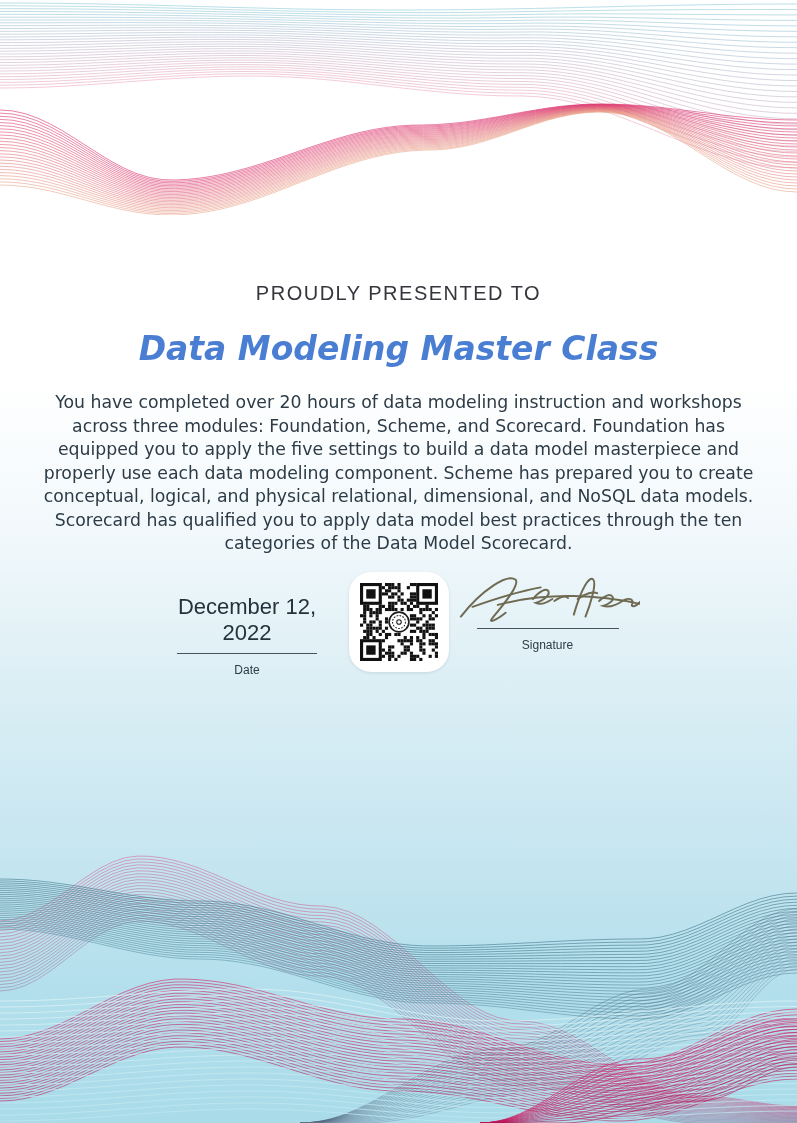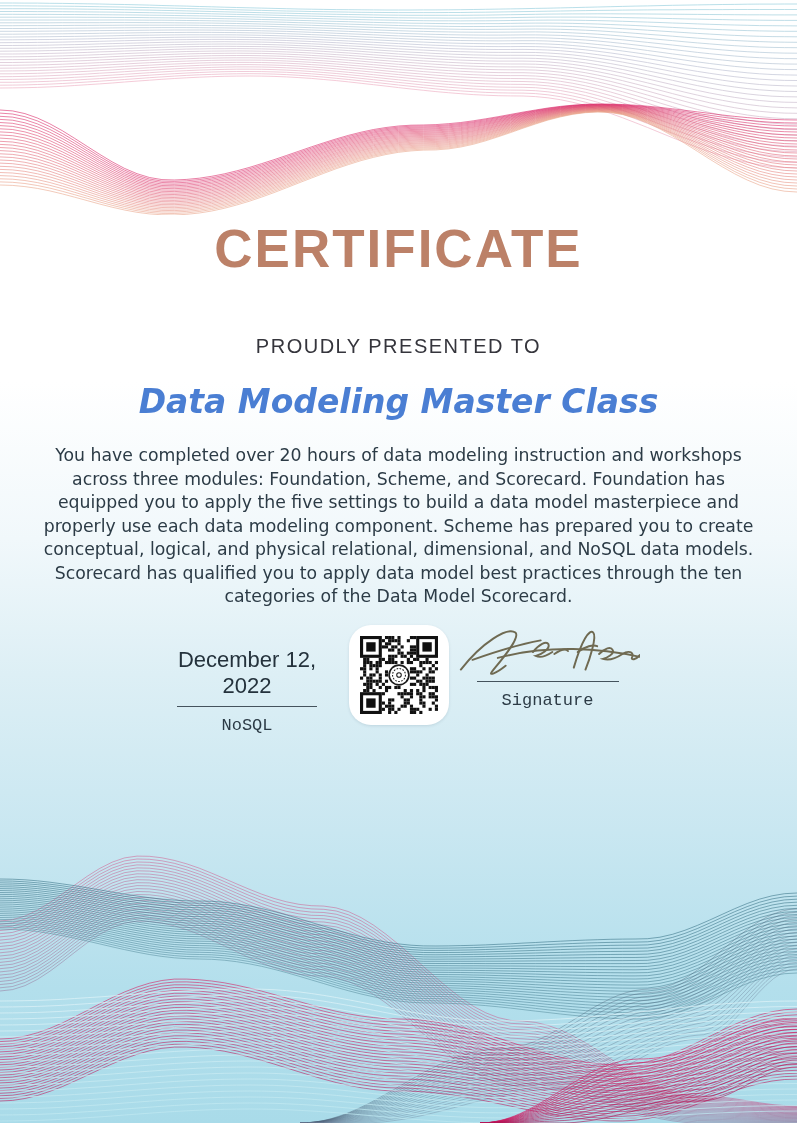--- a/index.html
+++ b/index.html
@@ -80,22 +80,22 @@
   .date-value{
     font-size:22px;color:#24323c;
   }
   .rule{
     height:0;border-bottom:1.4px solid #44535d;
     margin:7px auto 0;
   }
   .date-block .rule{width:140px;}
   .block-label{
     margin-top:9px;
-    font-family:Liberation Mono, monospace;
-    font-size:17px;color:#2c3b46;
+    font-family:Liberation Sans, sans-serif;
+    font-size:12px;color:#2c3b46;
   }
   .qr-card{
     position:absolute;left:349px;top:2px;
     width:100px;height:100px;
     background:#ffffff;border-radius:22px;
     display:flex;align-items:center;justify-content:center;
     box-shadow:0 1px 3px rgba(60,90,110,.15);
   }
   .sig-block{
     position:absolute;left:455px;top:0;width:185px;
@@ -295,36 +295,35 @@
       <path d="M480.0 272.0 L485.0 271.9 L489.9 271.8 L494.9 271.5 L499.8 271.1 L504.8 270.7 L509.7 270.1 L514.7 269.5 L519.6 268.7 L524.6 267.9 L529.5 267.0 L534.5 266.1 L539.4 265.1 L544.4 264.0 L549.3 262.9 L554.3 261.8 L559.3 260.7 L564.2 259.6 L569.2 258.4 L574.1 257.1 L579.1 255.8 L584.0 254.4 L589.0 253.0 L593.9 251.6 L598.9 250.1 L603.8 248.8 L608.8 247.4 L613.7 246.1 L618.7 244.8 L623.6 243.7 L628.6 242.6 L633.5 241.6 L638.5 240.7 L643.5 240.0 L648.4 239.1 L653.4 238.3 L658.3 237.4 L663.3 236.5 L668.2 235.6 L673.2 234.7 L678.1 233.9 L683.1 233.0 L688.0 232.2 L693.0 231.4 L697.9 230.7 L702.9 230.0 L707.8 229.0 L712.8 227.7 L717.8 226.2 L722.7 224.4 L727.7 222.5 L732.6 220.3 L737.6 218.1 L742.5 215.7 L747.5 213.4 L752.4 211.1 L757.4 208.8 L762.3 206.7 L767.3 204.8 L772.2 203.0 L777.2 201.6 L782.1 200.4 L787.1 199.6 L792.0 199.0 L797.0 198.9" fill="none" stroke="rgb(187,23,90)" stroke-width="0.9" opacity="0.7"></path>
       <path d="M480.0 272.0 L485.0 272.0 L489.9 271.8 L494.9 271.6 L499.8 271.3 L504.8 270.9 L509.7 270.5 L514.7 270.0 L519.6 269.4 L524.6 268.7 L529.5 268.0 L534.5 267.2 L539.4 266.4 L544.4 265.6 L549.3 264.8 L554.3 263.9 L559.3 263.0 L564.2 262.1 L569.2 261.1 L574.1 260.0 L579.1 258.8 L584.0 257.6 L589.0 256.3 L593.9 255.0 L598.9 253.7 L603.8 252.4 L608.8 251.1 L613.7 249.9 L618.7 248.6 L623.6 247.4 L628.6 246.3 L633.5 245.3 L638.5 244.4 L643.5 243.5 L648.4 242.6 L653.4 241.7 L658.3 240.8 L663.3 239.9 L668.2 239.0 L673.2 238.2 L678.1 237.3 L683.1 236.6 L688.0 235.8 L693.0 235.2 L697.9 234.6 L702.9 234.0 L707.8 233.1 L712.8 231.9 L717.8 230.4 L722.7 228.7 L727.7 226.7 L732.6 224.5 L737.6 222.2 L742.5 219.8 L747.5 217.4 L752.4 215.0 L757.4 212.7 L762.3 210.5 L767.3 208.5 L772.2 206.7 L777.2 205.1 L782.1 203.9 L787.1 203.0 L792.0 202.5 L797.0 202.3" fill="none" stroke="rgb(185,22,89)" stroke-width="0.9" opacity="0.7"></path>
       <path d="M480.0 272.0 L485.0 272.0 L489.9 271.9 L494.9 271.7 L499.8 271.5 L504.8 271.2 L509.7 270.9 L514.7 270.5 L519.6 270.0 L524.6 269.5 L529.5 269.0 L534.5 268.4 L539.4 267.8 L544.4 267.2 L549.3 266.6 L554.3 265.9 L559.3 265.2 L564.2 264.5 L569.2 263.7 L574.1 262.8 L579.1 261.9 L584.0 260.8 L589.0 259.7 L593.9 258.5 L598.9 257.3 L603.8 256.1 L608.8 254.9 L613.7 253.6 L618.7 252.4 L623.6 251.2 L628.6 250.1 L633.5 249.0 L638.5 248.0 L643.5 247.1 L648.4 246.1 L653.4 245.2 L658.3 244.2 L663.3 243.3 L668.2 242.4 L673.2 241.6 L678.1 240.8 L683.1 240.1 L688.0 239.5 L693.0 238.9 L697.9 238.4 L702.9 238.0 L707.8 237.2 L712.8 236.1 L717.8 234.6 L722.7 232.9 L727.7 230.9 L732.6 228.7 L737.6 226.4 L742.5 223.9 L747.5 221.5 L752.4 219.0 L757.4 216.6 L762.3 214.3 L767.3 212.2 L772.2 210.3 L777.2 208.7 L782.1 207.4 L787.1 206.5 L792.0 205.9 L797.0 205.7" fill="none" stroke="rgb(183,22,88)" stroke-width="0.9" opacity="0.7"></path>
       <path d="M480.0 272.0 L485.0 272.0 L489.9 271.9 L494.9 271.8 L499.8 271.7 L504.8 271.5 L509.7 271.2 L514.7 271.0 L519.6 270.7 L524.6 270.4 L529.5 270.0 L534.5 269.6 L539.4 269.2 L544.4 268.8 L549.3 268.4 L554.3 267.9 L559.3 267.5 L564.2 267.0 L569.2 266.4 L574.1 265.7 L579.1 264.9 L584.0 264.0 L589.0 263.0 L593.9 262.0 L598.9 260.9 L603.8 259.8 L608.8 258.6 L613.7 257.4 L618.7 256.2 L623.6 255.0 L628.6 253.8 L633.5 252.7 L638.5 251.6 L643.5 250.6 L648.4 249.6 L653.4 248.6 L658.3 247.6 L663.3 246.7 L668.2 245.9 L673.2 245.1 L678.1 244.3 L683.1 243.7 L688.0 243.1 L693.0 242.7 L697.9 242.3 L702.9 242.0 L707.8 241.3 L712.8 240.2 L717.8 238.8 L722.7 237.1 L727.7 235.2 L732.6 232.9 L737.6 230.6 L742.5 228.1 L747.5 225.5 L752.4 222.9 L757.4 220.4 L762.3 218.1 L767.3 215.9 L772.2 213.9 L777.2 212.3 L782.1 210.9 L787.1 209.9 L792.0 209.3 L797.0 209.1" fill="none" stroke="rgb(181,22,87)" stroke-width="0.9" opacity="0.7"></path>
       <path d="M480.0 272.0 L485.0 272.0 L489.9 272.0 L494.9 271.9 L499.8 271.8 L504.8 271.7 L509.7 271.6 L514.7 271.5 L519.6 271.3 L524.6 271.2 L529.5 271.0 L534.5 270.8 L539.4 270.6 L544.4 270.4 L549.3 270.2 L554.3 270.0 L559.3 269.7 L564.2 269.5 L569.2 269.1 L574.1 268.6 L579.1 268.0 L584.0 267.2 L589.0 266.4 L593.9 265.5 L598.9 264.5 L603.8 263.4 L608.8 262.3 L613.7 261.2 L618.7 260.0 L623.6 258.8 L628.6 257.6 L633.5 256.4 L638.5 255.3 L643.5 254.2 L648.4 253.1 L653.4 252.1 L658.3 251.1 L663.3 250.1 L668.2 249.3 L673.2 248.5 L678.1 247.8 L683.1 247.2 L688.0 246.8 L693.0 246.4 L697.9 246.2 L702.9 245.9 L707.8 245.4 L712.8 244.4 L717.8 243.1 L722.7 241.4 L727.7 239.4 L732.6 237.2 L737.6 234.7 L742.5 232.2 L747.5 229.5 L752.4 226.9 L757.4 224.3 L762.3 221.9 L767.3 219.6 L772.2 217.6 L777.2 215.8 L782.1 214.4 L787.1 213.4 L792.0 212.8 L797.0 212.6" fill="none" stroke="rgb(178,21,86)" stroke-width="0.9" opacity="0.7"></path>
       <path d="M480.0 272.0 L485.0 272.0 L489.9 272.0 L494.9 272.0 L499.8 272.0 L504.8 272.0 L509.7 272.0 L514.7 272.0 L519.6 272.0 L524.6 272.0 L529.5 272.0 L534.5 272.0 L539.4 272.0 L544.4 272.0 L549.3 272.0 L554.3 272.0 L559.3 272.0 L564.2 272.0 L569.2 271.8 L574.1 271.5 L579.1 271.0 L584.0 270.4 L589.0 269.8 L593.9 269.0 L598.9 268.1 L603.8 267.1 L608.8 266.0 L613.7 264.9 L618.7 263.8 L623.6 262.6 L628.6 261.3 L633.5 260.1 L638.5 258.9 L643.5 257.7 L648.4 256.6 L653.4 255.5 L658.3 254.5 L663.3 253.5 L668.2 252.7 L673.2 251.9 L678.1 251.3 L683.1 250.8 L688.0 250.4 L693.0 250.1 L697.9 250.0 L702.9 249.9 L707.8 249.5 L712.8 248.6 L717.8 247.3 L722.7 245.6 L727.7 243.6 L732.6 241.4 L737.6 238.9 L742.5 236.3 L747.5 233.6 L752.4 230.8 L757.4 228.2 L762.3 225.6 L767.3 223.3 L772.2 221.2 L777.2 219.4 L782.1 217.9 L787.1 216.9 L792.0 216.2 L797.0 216.0" fill="none" stroke="rgb(176,21,85)" stroke-width="0.9" opacity="0.7"></path>
     </svg>
 
   <div class="content">
 
-    <h1 class="cert-title">CERTIFICATE</h1>
 
 
     <div class="presented">PROUDLY PRESENTED TO</div>
 
 
     <div class="course">Data Modeling Master Class</div>
 
     <p class="description">You have completed over 20 hours of data modeling instruction and workshops across three modules: Foundation, Scheme, and Scorecard. Foundation has equipped you to apply the five settings to build a data model masterpiece and properly use each data modeling component. Scheme has prepared you to create conceptual, logical, and physical relational, dimensional, and NoSQL data models. Scorecard has qualified you to apply data model best practices through the ten categories of the Data Model Scorecard.</p>
 
     <div class="bottom-row">
 
       <div class="date-block">
         <div class="date-value">December 12, 2022</div>
         <div class="rule"></div>
-        <div class="block-label">NoSQL</div>
+        <div class="block-label">Date</div>
       </div>
 
       <div class="qr-card">
         <svg id="qrSvg" width="78" height="78" viewBox="0 0 75 75">
             <rect x="24" y="0" width="3" height="3" fill="#111"></rect>
             <rect x="27" y="0" width="3" height="3" fill="#111"></rect>
             <rect x="30" y="0" width="3" height="3" fill="#111"></rect>
             <rect x="36" y="0" width="3" height="3" fill="#111"></rect>
             <rect x="48" y="0" width="3" height="3" fill="#111"></rect>
             <rect x="51" y="0" width="3" height="3" fill="#111"></rect>

